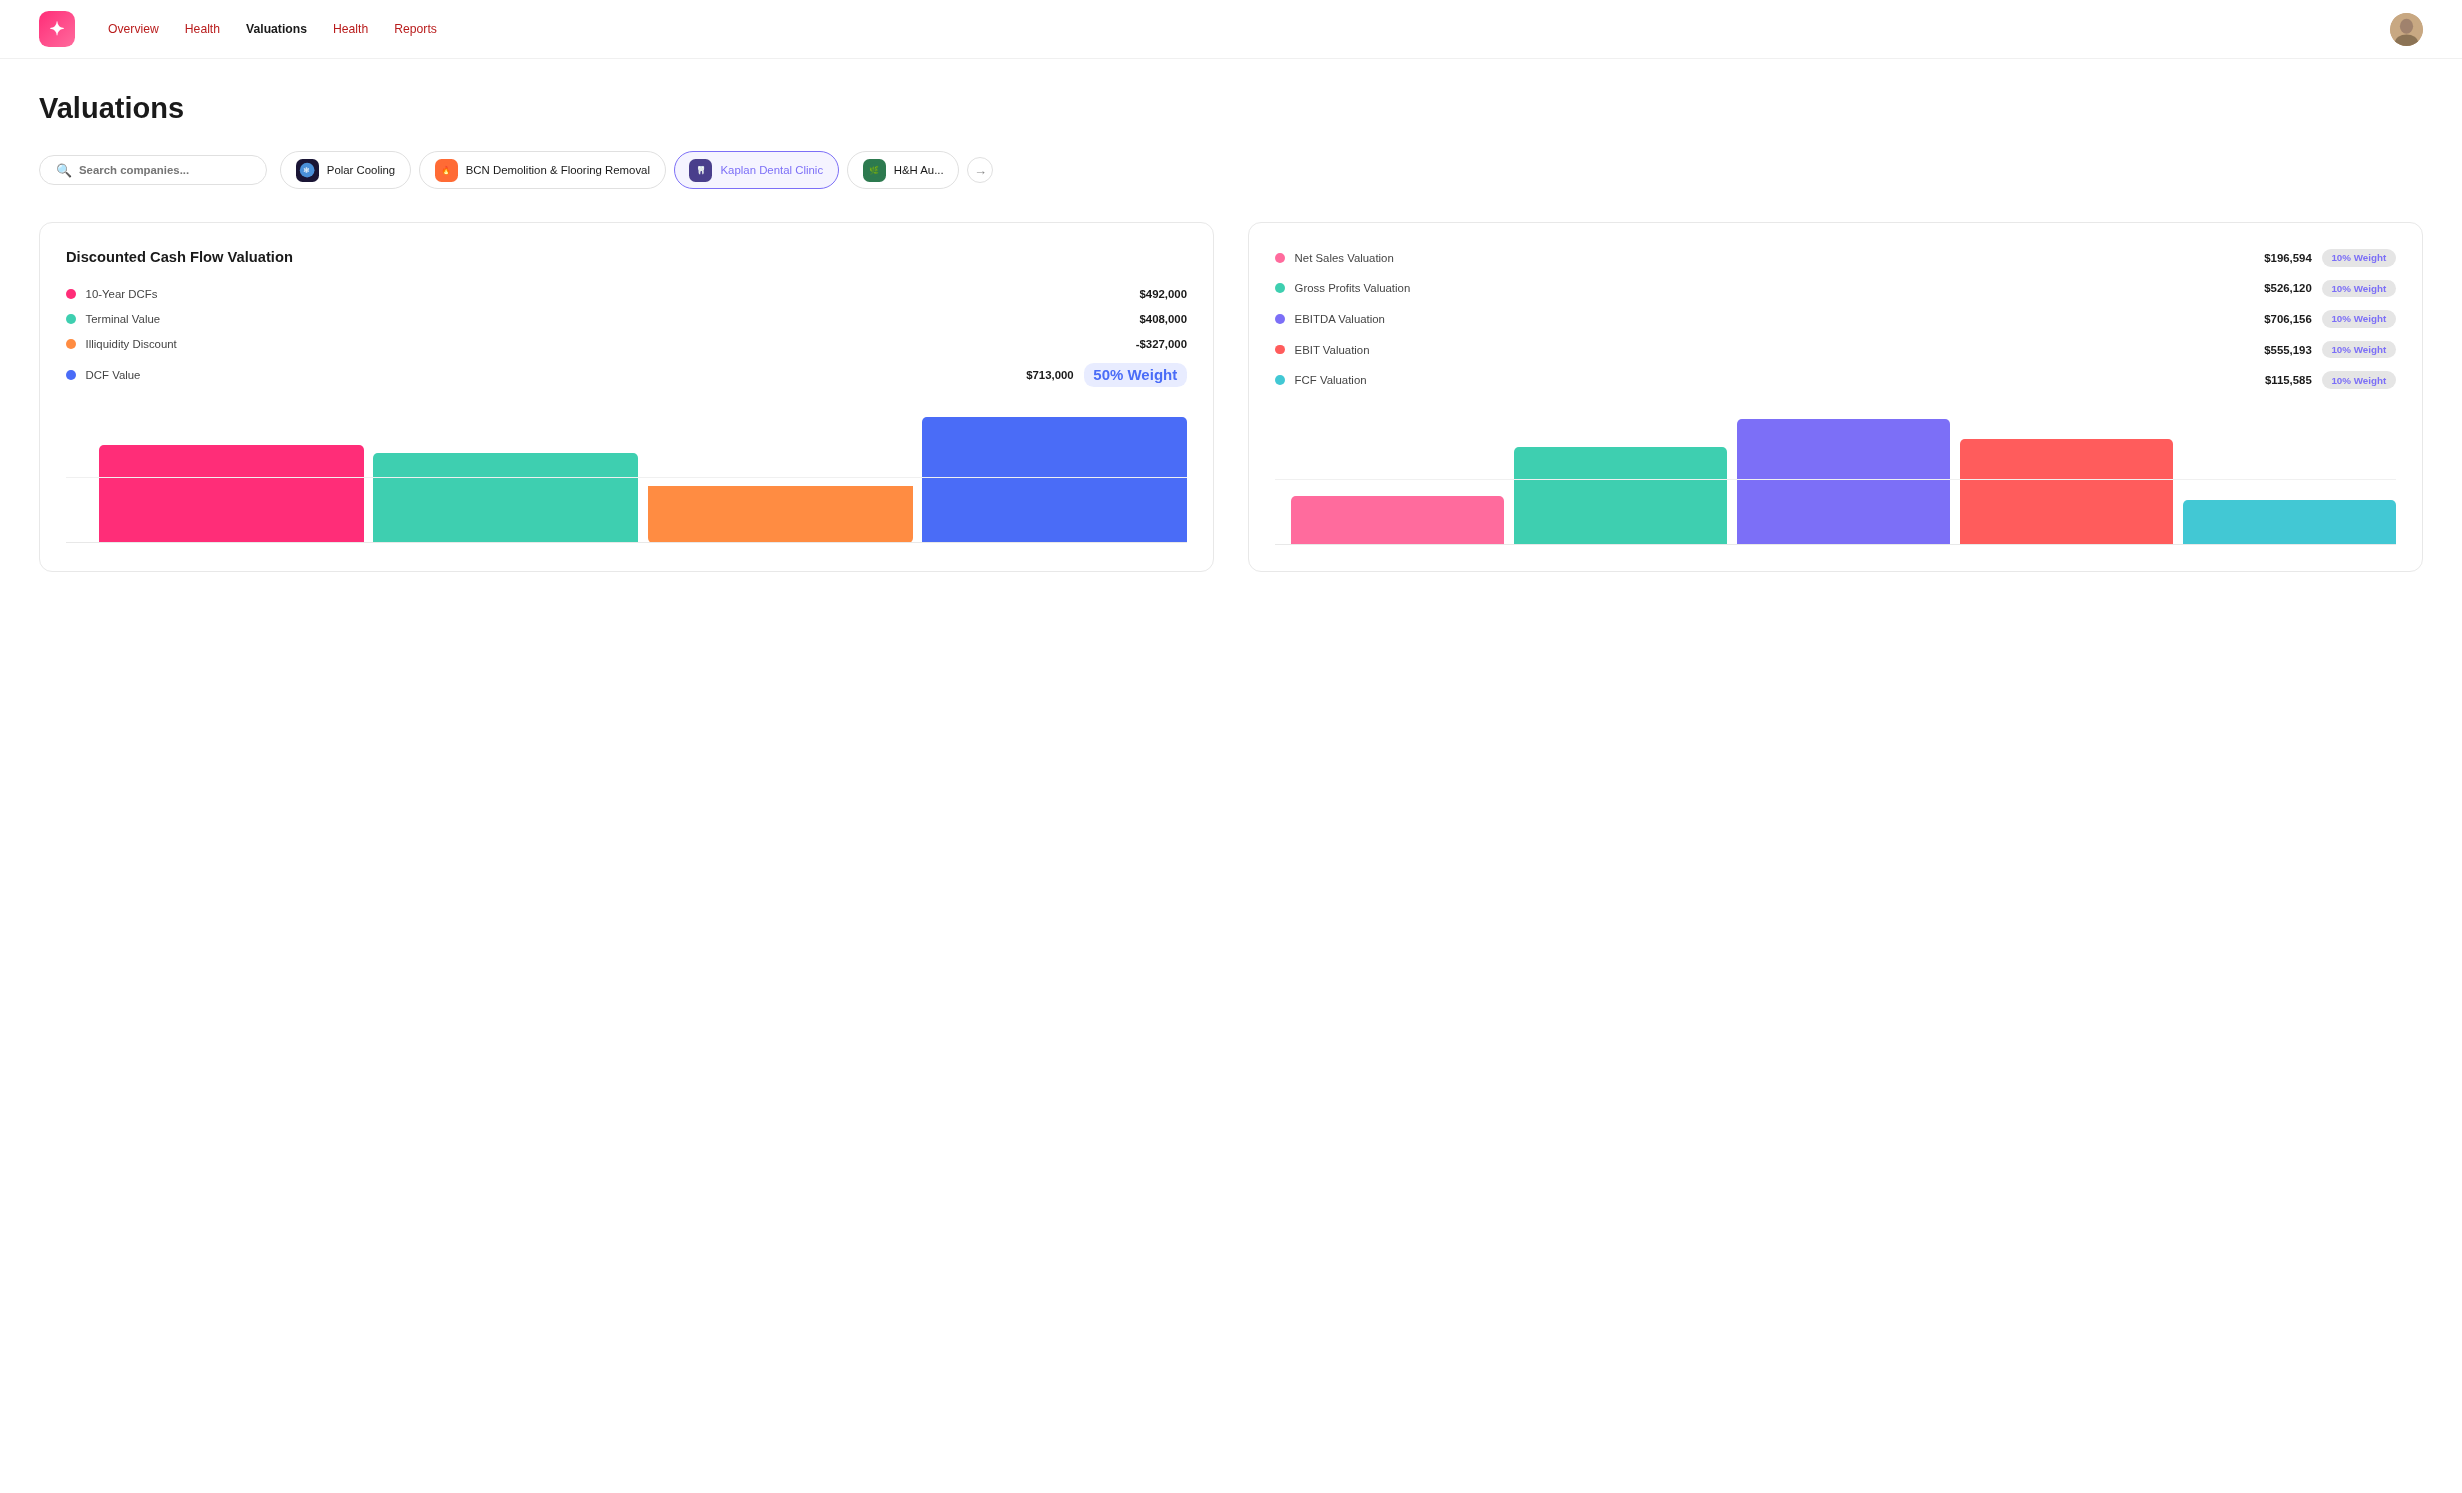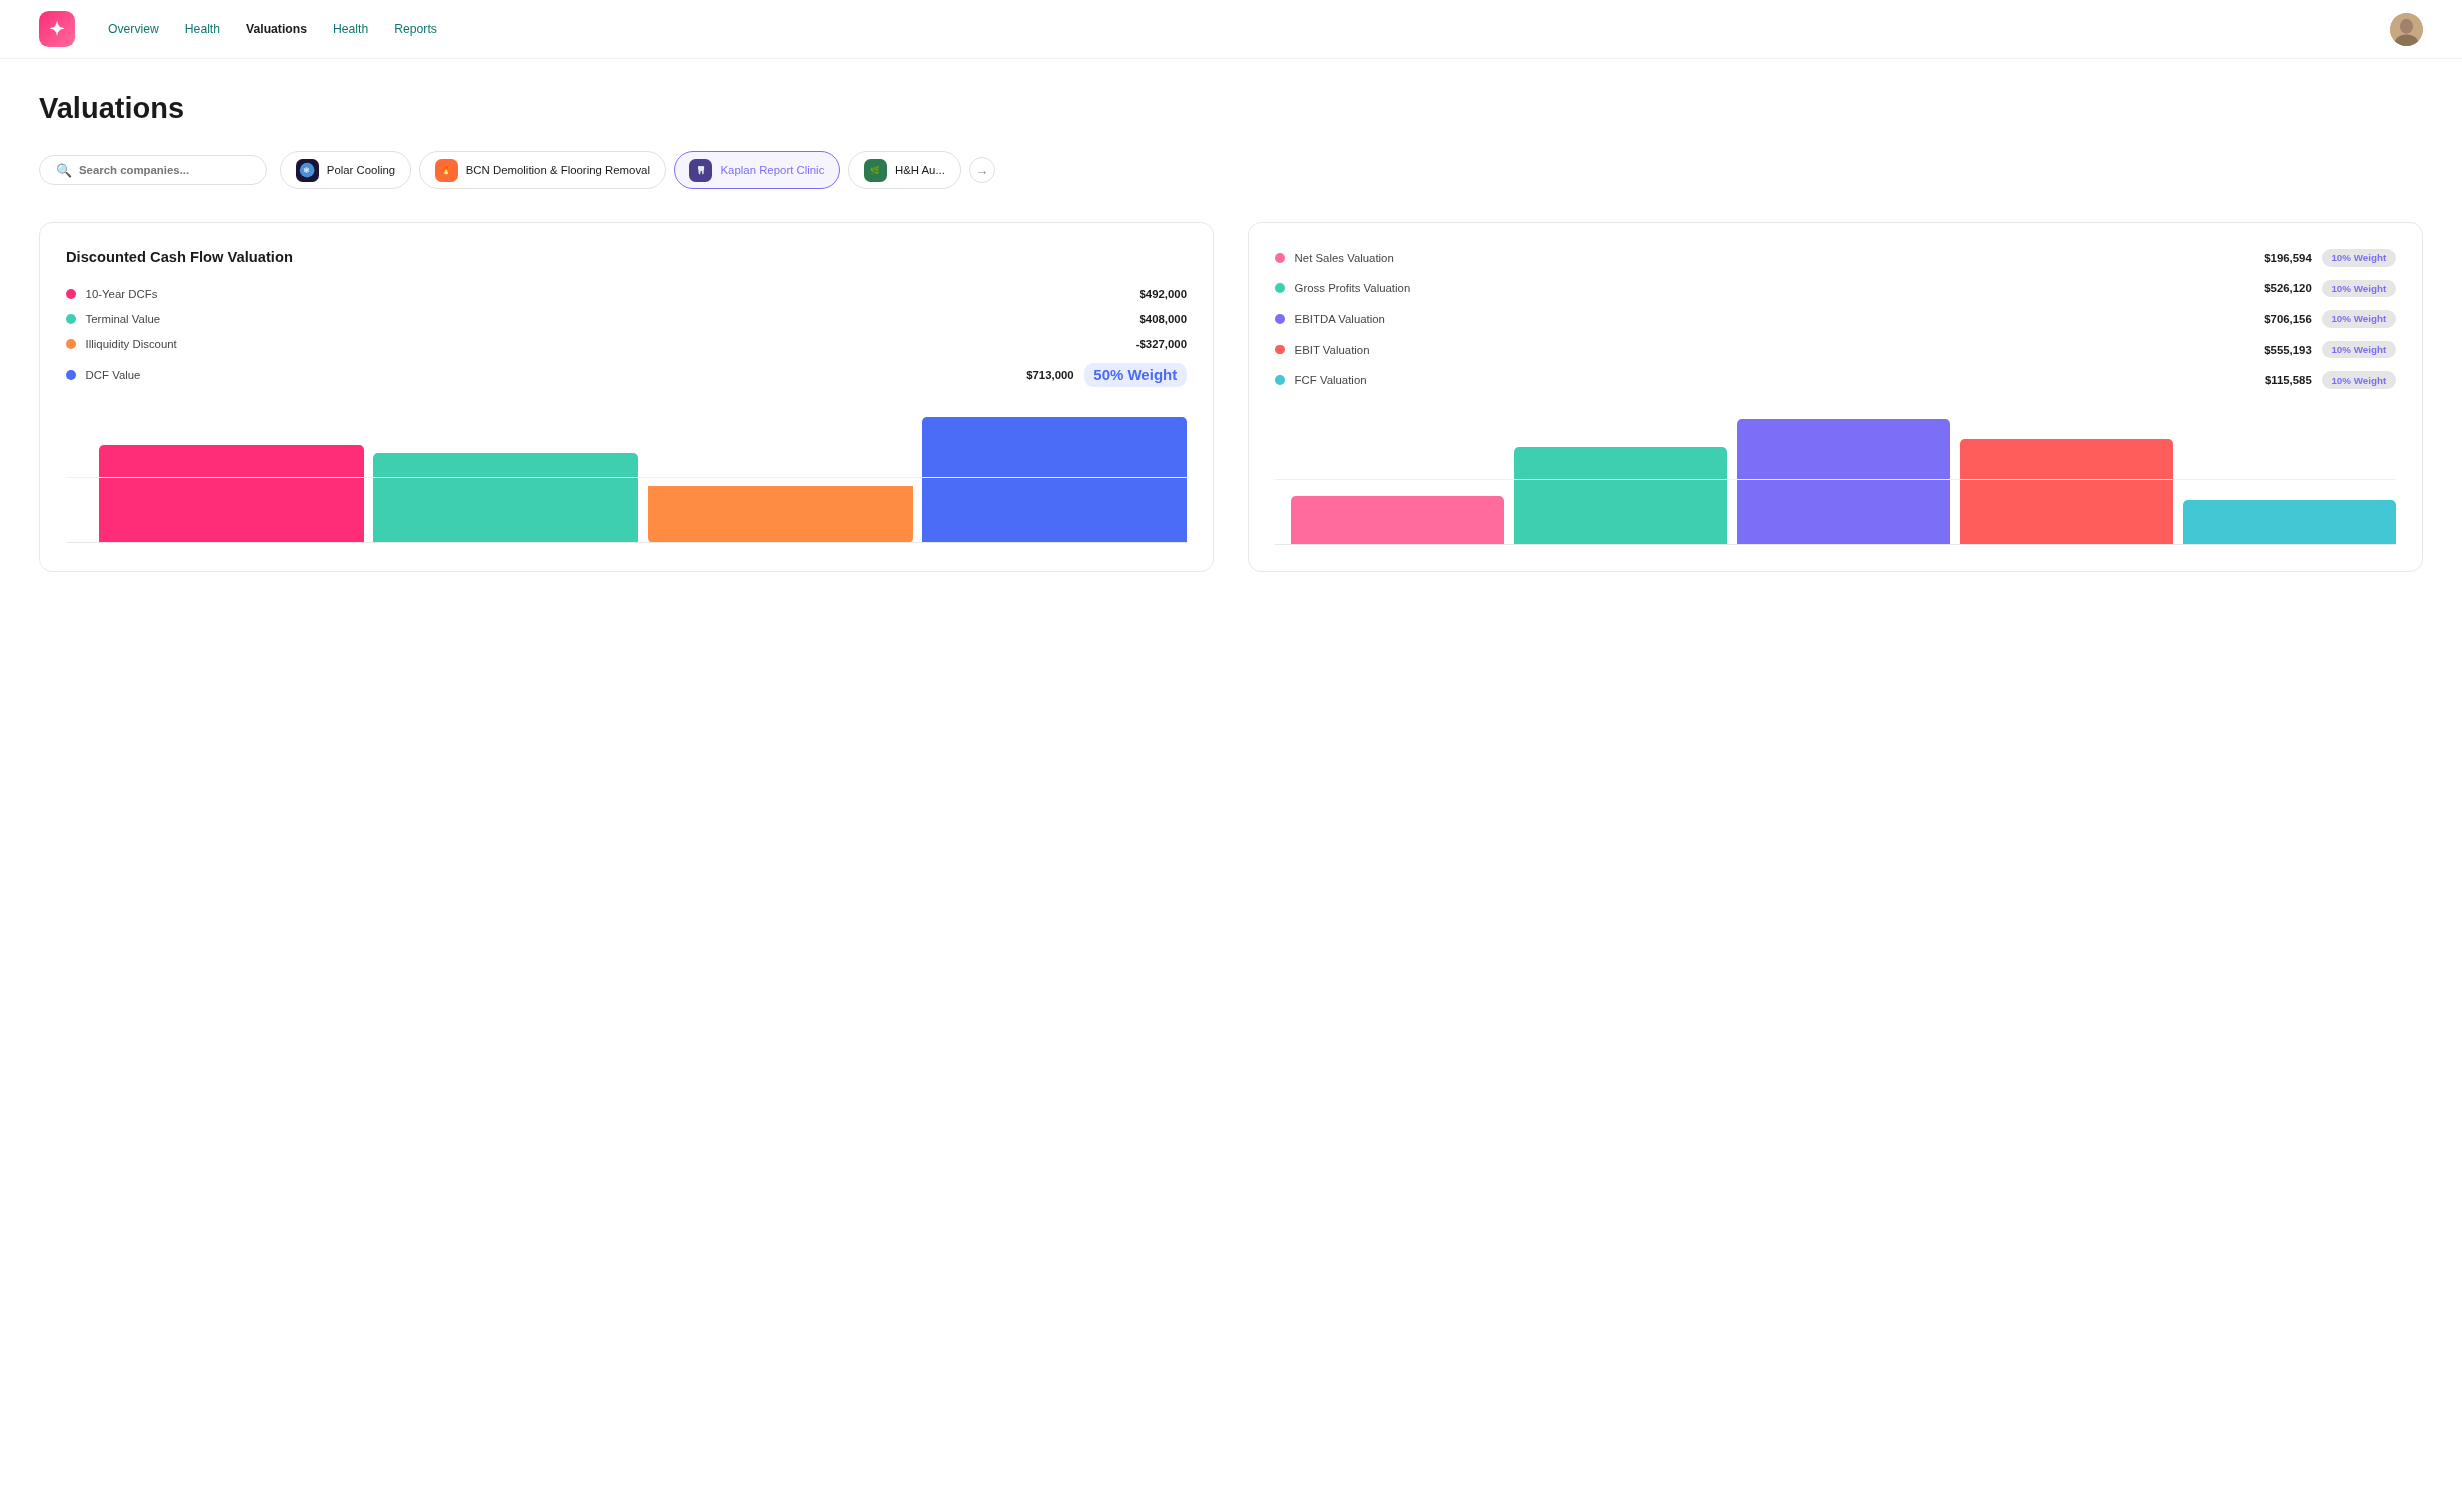--- a/index.html
+++ b/index.html
@@ -11,21 +11,21 @@
       padding: 0 39px; height: 59px; border-bottom: 0.8px solid #f0f0f0;
     }
     .navbar-left { display: flex; align-items: center; gap: 33px; }
     .logo {
       width: 36px; height: 36px; background: linear-gradient(135deg, #ff2d78, #ff6b9d);
       border-radius: 9.8px; display: flex; align-items: center; justify-content: center;
       color: white; font-size: 18px; font-weight: bold;
     }
     .nav-links { display: flex; gap: 26px; }
     .nav-link {
-      font-size: 12.2px; color: #0f766e; text-decoration: none; cursor: pointer; padding: 3.3px 0;
+      font-size: 12.2px; color: #b91c1c; text-decoration: none; cursor: pointer; padding: 3.3px 0;
     }
     .nav-link.active { color: #1a1a1a; font-weight: 600; }
     .avatar {
       width: 33px; height: 33px; border-radius: 50%; background: #c8a882;
       overflow: hidden; display: flex; align-items: center; justify-content: center;
     }
     .avatar svg { width: 33px; height: 33px; }
 
     
     .main { padding: 33px 39px; }
@@ -160,21 +160,21 @@
         <span>BCN Demolition &amp; Flooring Removal</span>
       </div>
 
       <div class="company-tab active">
         <div class="company-tab-icon" style="background:#4a3f8c;">
           <svg width="16.3" height="16.3" viewBox="0 0 20 20" style="font-size:16px">
               <circle cx="10" cy="10" r="9" fill="#4a3f8c"></circle>
               <text x="4" y="14" font-size="10" fill="white">🦷</text>
             </svg>
         </div>
-        <span>Kaplan Report Clinic</span>
+        <span>Kaplan Dental Clinic</span>
       </div>
 
       <div class="company-tab">
         <div class="company-tab-icon" style="background:#2d7a4f;">
           <svg width="16.3" height="16.3" viewBox="0 0 20 20" style="font-size:16px">
               <circle cx="10" cy="10" r="9" fill="#2d7a4f"></circle>
               <text x="4" y="14" font-size="10" fill="white">🌿</text>
             </svg>
         </div>
         <span>H&amp;H Au...</span>

